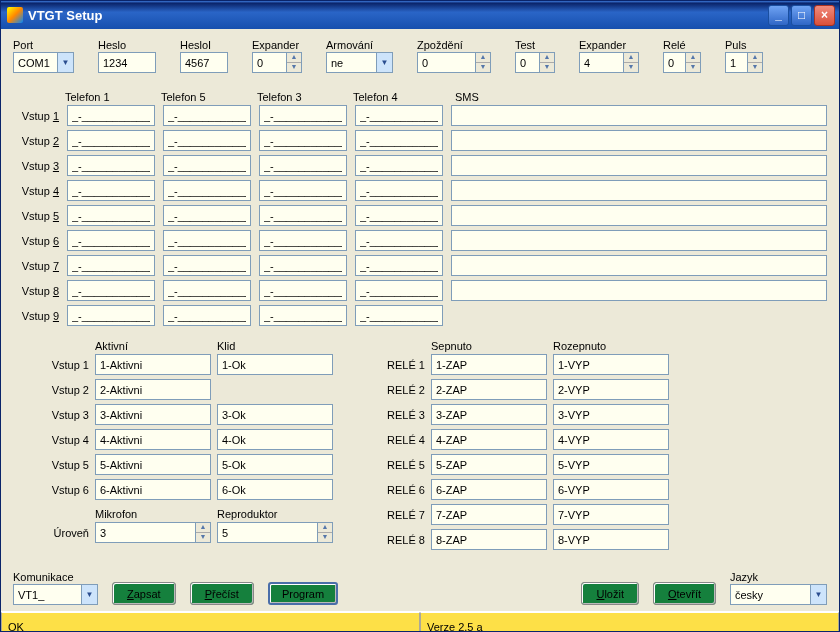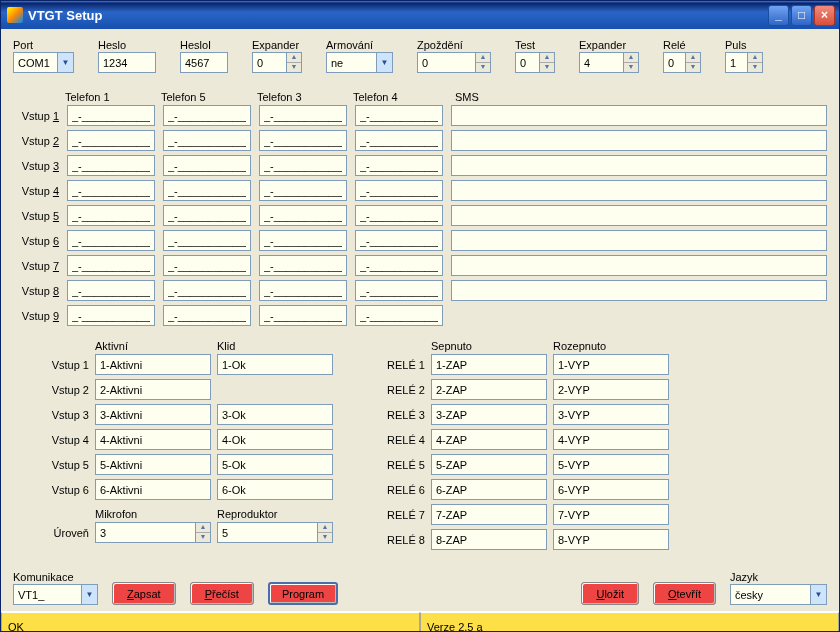--- a/index.html
+++ b/index.html
@@ -103,21 +103,21 @@
   .linput { width:116px; }
 
   .mikro { margin-top:8px; }
 
   .bottom-bar {
     position:absolute; left:12px; right:12px; bottom:6px;
     display:flex; align-items:flex-end; gap:14px;
   }
   .btn {
     height:23px; padding:0 14px;
-    background:#ef4444;
+    background:#15803d;
     border:1px solid #888;
     border-radius:3px;
     font-size:11px;
     box-shadow: inset 1px 1px 0 #fff, inset -1px -1px 0 #bbb;
     cursor:default;
   }
   .btn.default { border:2px solid #4a6ea9; padding:0 12px;}
 
   .statusbar {
     height:31px; border-top:1px solid #fff;

